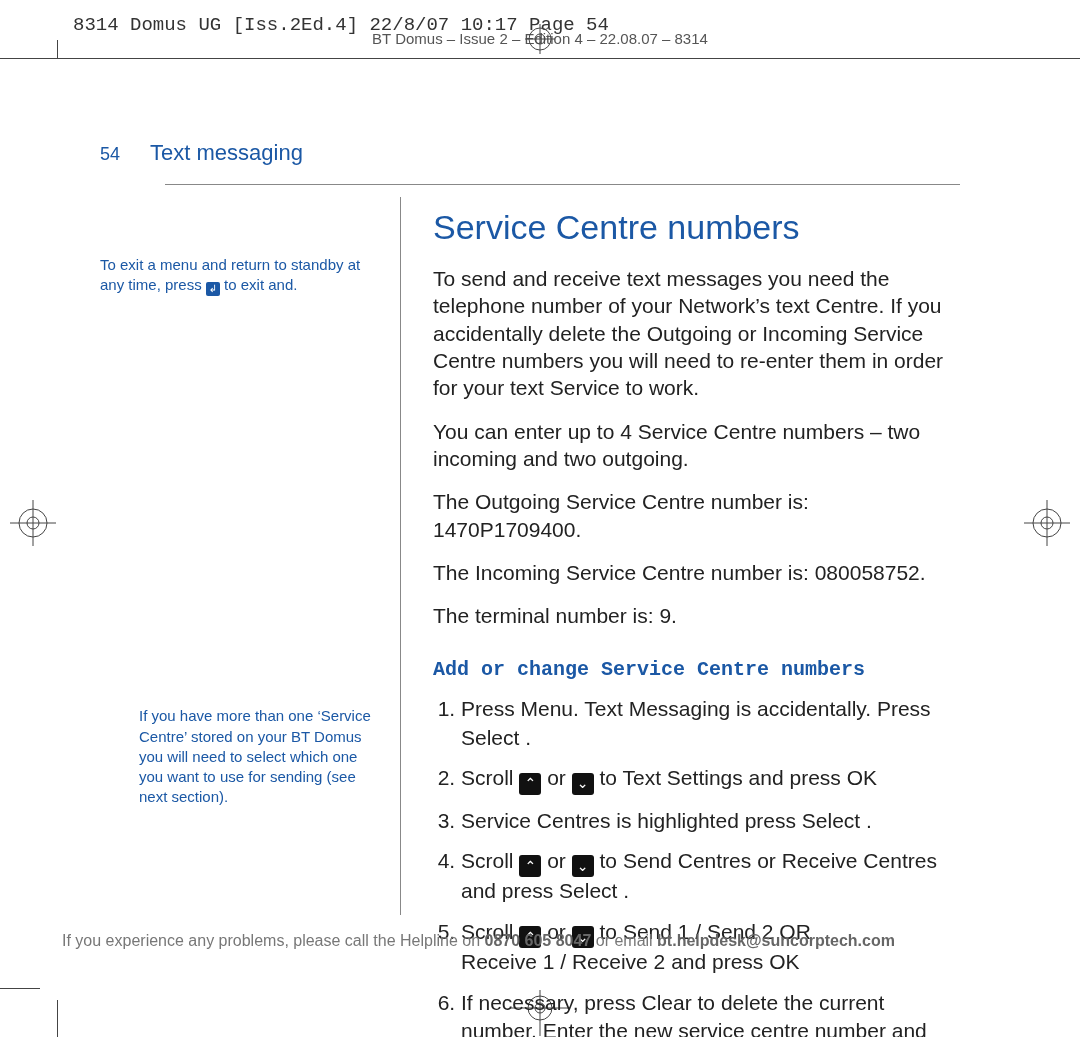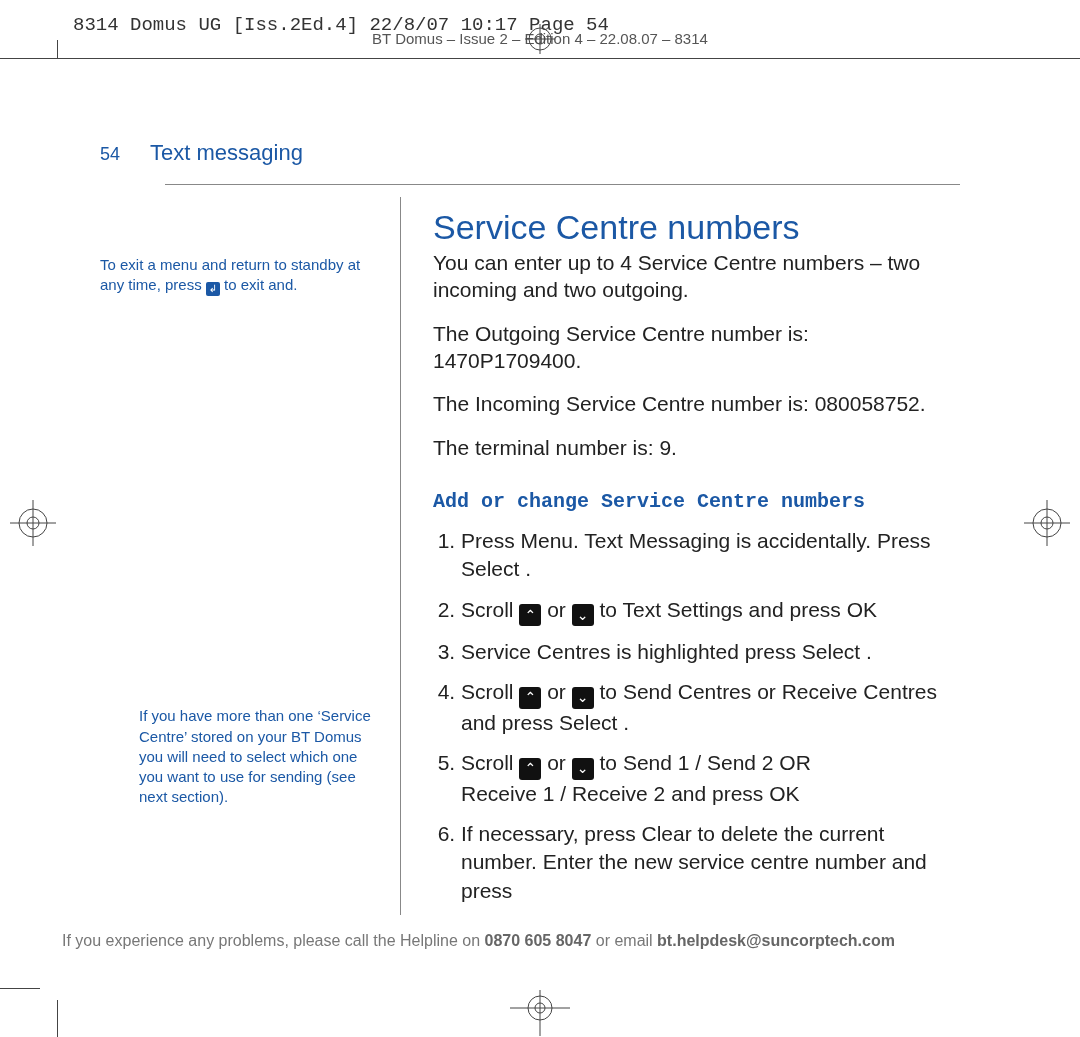--- a/index.html
+++ b/index.html
@@ -125,21 +125,21 @@
     line-height: 14px;
     text-align: center;
     border-radius: 2px;
     vertical-align: -2px;
   }
 
   h2.title {
     color: #1b58a5;
     font-weight: 400;
     font-size: 34px;
-    margin: 8px 0 0 0;
+    margin: 8px 0 16px 0;
   }
   .main p { margin: 0 0 16px 0; }
   h3.subhead {
     color: #1b58a5;
     font-size: 20px;
     font-weight: 600;
     margin: 28px 0 12px 0;
     font-family: Liberation Mono, monospace;
   }
   ol.steps {
@@ -235,20 +235,21 @@
         <span>To exit a menu and return to standby at any time, press </span><span class="key-glyph">↲</span><span> to exit and.</span>
       </div>
       <div class="note">If you have more than one ‘Service Centre’ stored on your BT Domus you will need to select which one you want to use for sending (see next section).</div>
     </div>
 
     <div class="vsep"></div>
 
     <div class="main">
       <h2 class="title">Service Centre numbers</h2>
 
+      <p>To send and receive text messages you need the telephone number of your Network’s text Centre. If you accidentally delete the Outgoing or Incoming Service Centre numbers you will need to re-enter them in order for your text Service to work.</p>
       <p>You can enter up to 4 Service Centre numbers – two incoming and two outgoing.</p>
       <p>The Outgoing Service Centre number is: 1470P1709400.</p>
       <p>The Incoming Service Centre number is: 080058752.</p>
       <p>The terminal number is: 9.</p>
 
       <h3 class="subhead">Add or change Service Centre numbers</h3>
 
       <ol class="steps">
         <li>
           <span>Press </span><span class="kw">Menu</span><span>. </span><span class="kw">Text Messaging</span><span> is accidentally. Press </span><span class="kw">Select</span><span> .</span>

